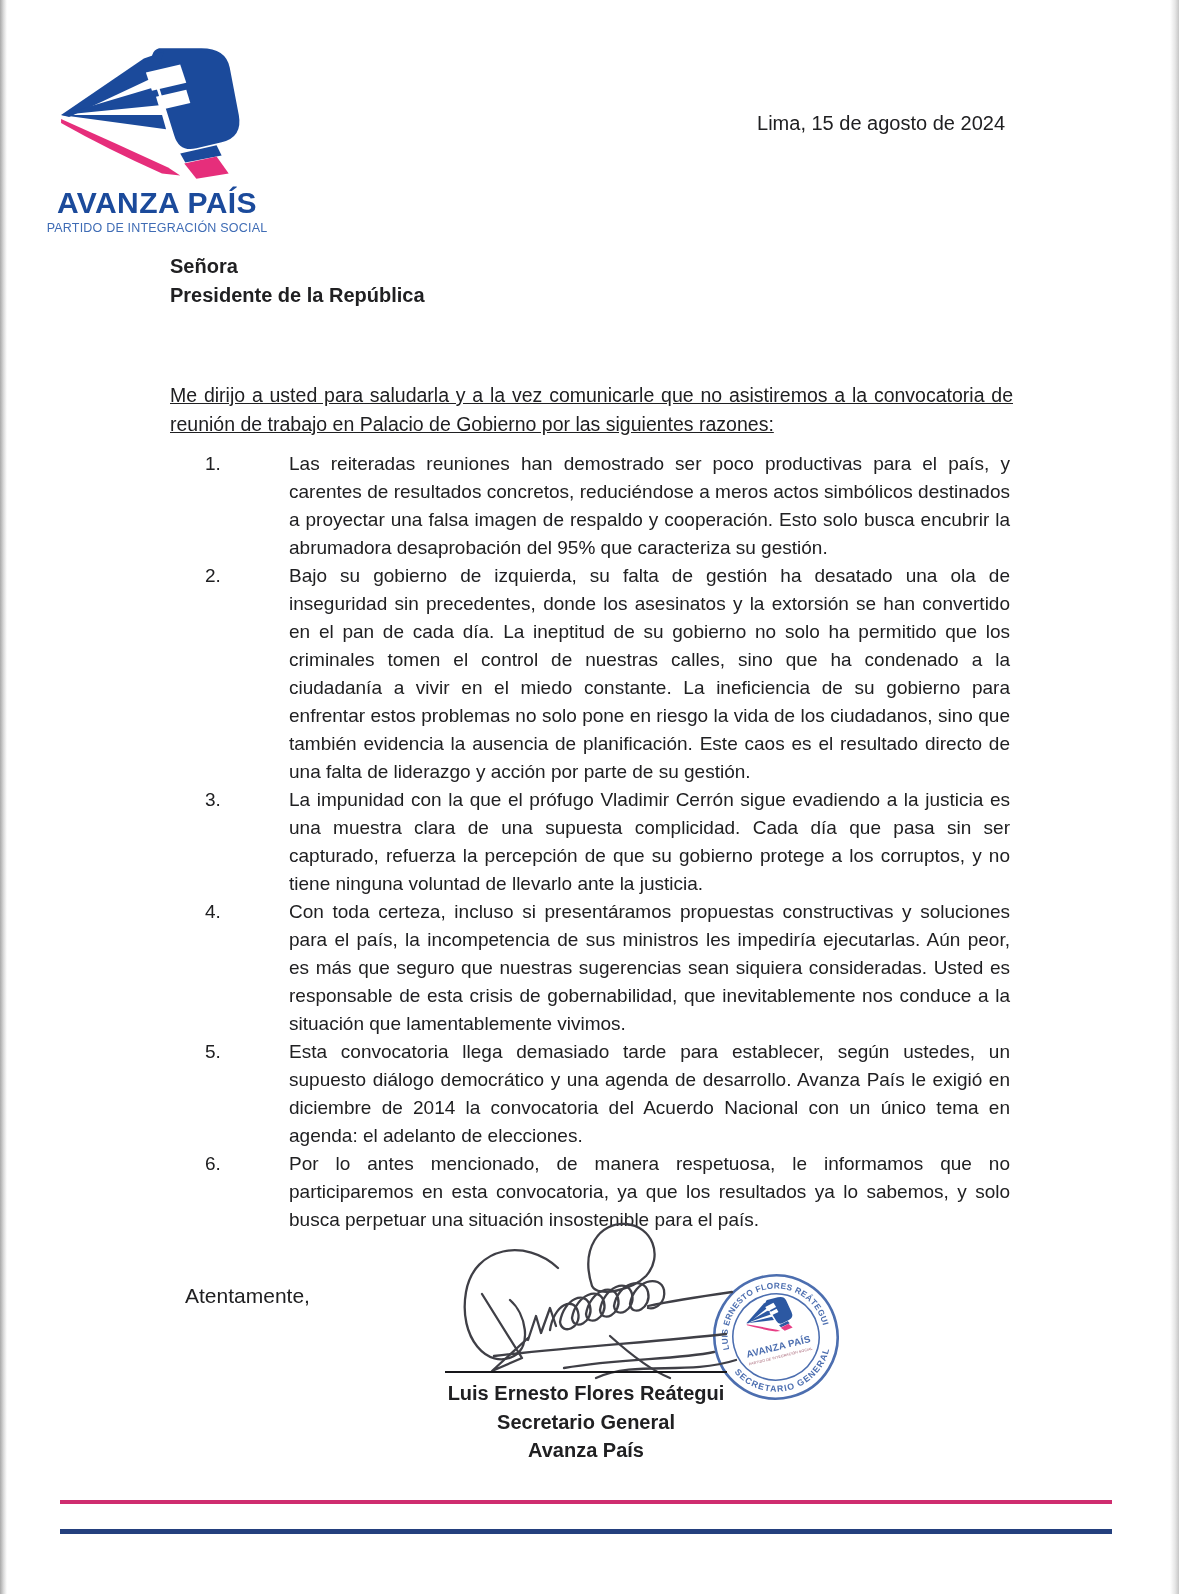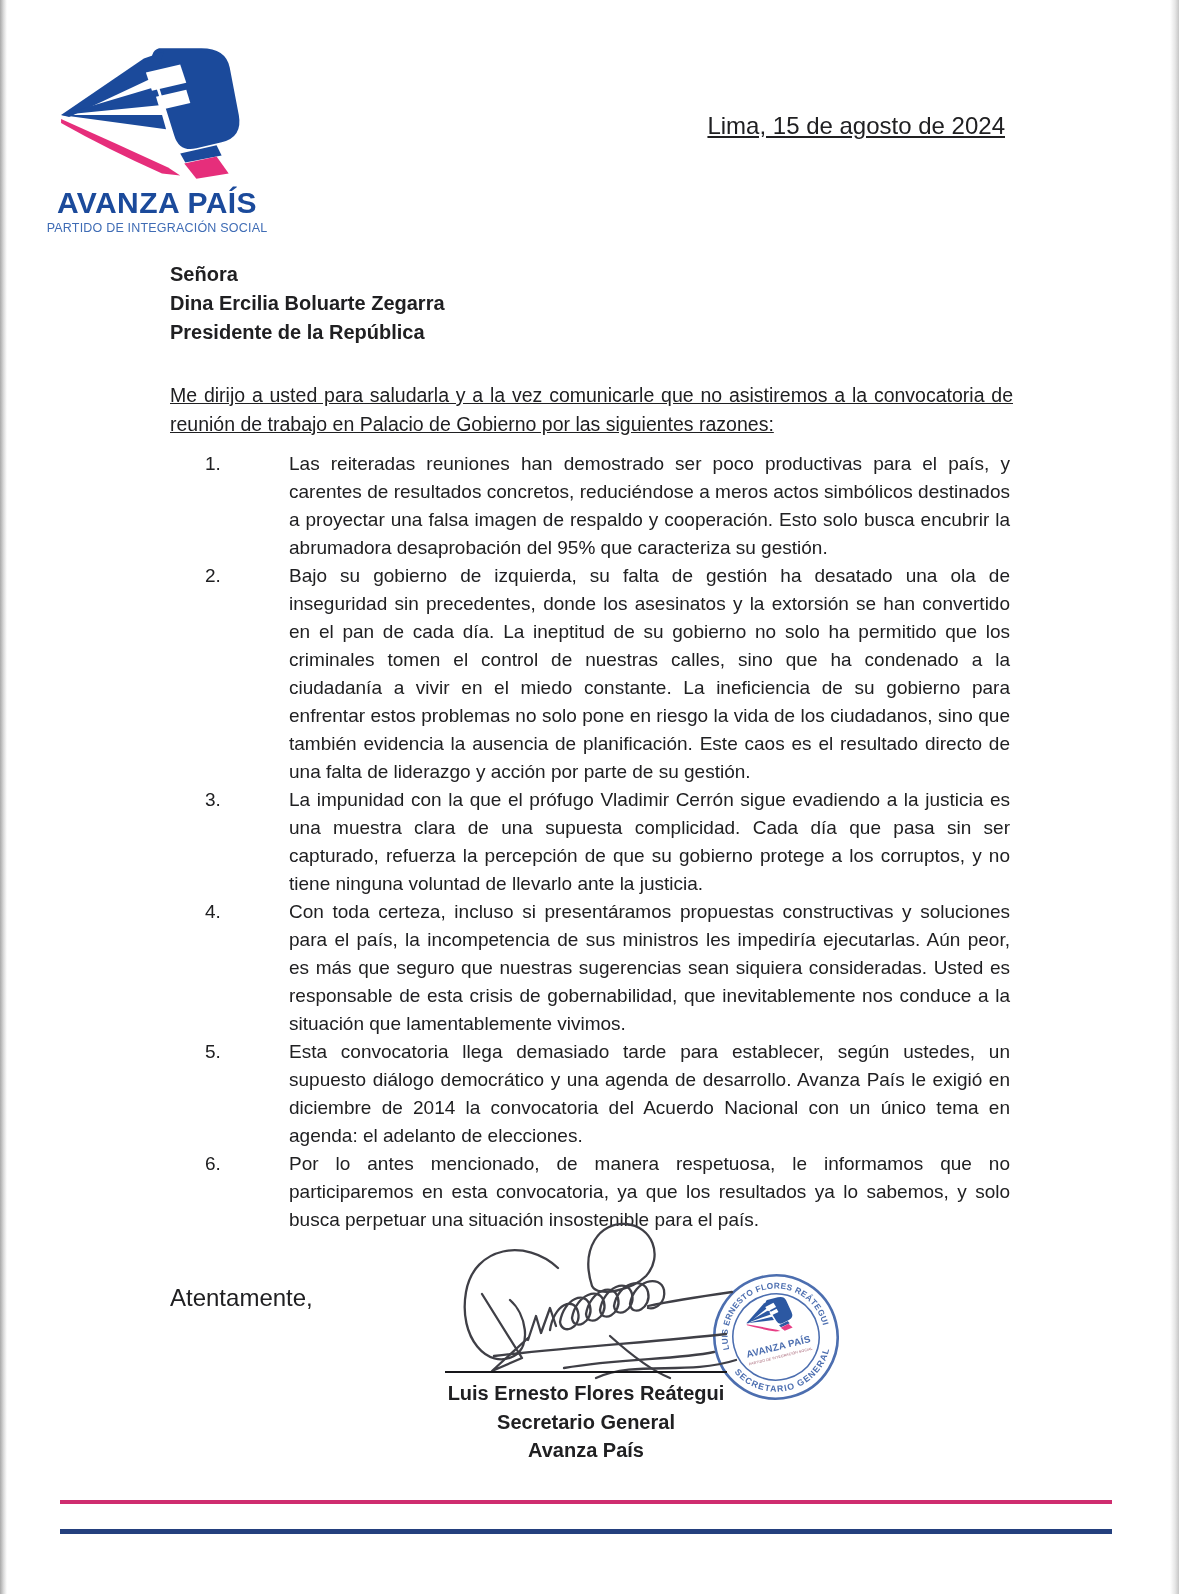--- a/index.html
+++ b/index.html
@@ -14,39 +14,39 @@
   
   .logo-train{position:absolute;left:57px;top:42px;width:202px;height:142px;}
   .party-name{
     position:absolute;left:48px;top:186px;width:218px;text-align:center;
     font-size:30px;font-weight:bold;color:var(--brand-blue,#1b4a9b);letter-spacing:.4px;
   }
   .party-sub{
     position:absolute;left:44px;top:221px;width:226px;text-align:center;
     font-size:12.5px;color:var(--brand-blue-light,#3f6cb5);letter-spacing:.2px;
   }
-  .date-line{position:absolute;top:112px;right:174px;font-size:24px;text-decoration:underline;}
+  .date-line{position:absolute;top:112px;right:174px;font-size:20px;}
 
   
-  .recipient{position:absolute;left:170px;top:252px;font-size:20px;font-weight:bold;line-height:29px;margin-top:8px;}
+  .recipient{position:absolute;left:170px;top:252px;font-size:20px;font-weight:bold;line-height:29px;}
 
   
   .intro{
     position:absolute;left:170px;top:381px;width:843px;margin:0;
     font-size:19.5px;line-height:29px;text-align:justify;text-decoration:underline;
   }
   .reasons{
     position:absolute;left:205px;top:450px;width:805px;margin:0;padding:0;list-style:none;
     font-size:19px;line-height:28px;
   }
   .reason{display:flex;}
   .reason .num{flex:0 0 40px;}
   .reason .txt{width:763px;text-align:justify;margin-left:44px;}
 
-  .closing{position:absolute;left:170px;top:1284px;font-size:24px;}
+  .closing{position:absolute;left:185px;top:1284px;font-size:21px;}
 
   
   .stamp{position:absolute;left:710px;top:1271px;width:132px;height:132px;transform:rotate(-14deg);opacity:.92;z-index:1;}
   .stamp-ring{fill:none;stroke:var(--stamp-blue,#3d62a9);}
   .stamp-arc{fill:var(--stamp-blue,#3d62a9);font-family:"Liberation Sans",sans-serif;font-weight:bold;}
   .stamp-name{fill:var(--stamp-blue,#3d62a9);font-family:"Liberation Sans",sans-serif;font-weight:bold;font-size:11px;letter-spacing:.3px;}
   .stamp-subname{fill:#9a4f63;font-family:"Liberation Sans",sans-serif;font-size:4px;letter-spacing:.2px;}
   .signature-svg{position:absolute;left:430px;top:1208px;width:330px;height:175px;z-index:2;}
   .signature-svg path{fill:none;stroke:var(--signature-ink,#3f3f46);stroke-width:2.3;stroke-linecap:round;stroke-linejoin:round;}
   .sig-line{position:absolute;left:445px;top:1371px;width:282px;height:2.4px;background:#17171a;z-index:2;}
@@ -86,21 +86,20 @@
       </g>
     </g>
   </svg>
   <div class="party-name">AVANZA PAÍS</div>
   <div class="party-sub">PARTIDO DE INTEGRACIÓN SOCIAL</div>
 
   <div class="date-line">Lima, 15 de agosto de 2024</div>
 
   <div class="recipient">
     <div>Señora</div>
-    <div>Dina Ercilia Boluarte Zegarra</div>
     <div>Presidente de la República</div>
   </div>
 
   <p class="intro">Me dirijo a usted para saludarla y a la vez comunicarle que no asistiremos a la convocatoria de reunión de trabajo en Palacio de Gobierno por las siguientes razones:</p>
 
   <ol class="reasons">
     <li class="reason">
       <span class="num">1.</span>
       <span class="txt">Las reiteradas reuniones han demostrado ser poco productivas para el país, y carentes de resultados concretos, reduciéndose a meros actos simbólicos destinados a proyectar una falsa imagen de respaldo y cooperación. Esto solo busca encubrir la abrumadora desaprobación del 95% que caracteriza su gestión.</span>
     </li>

